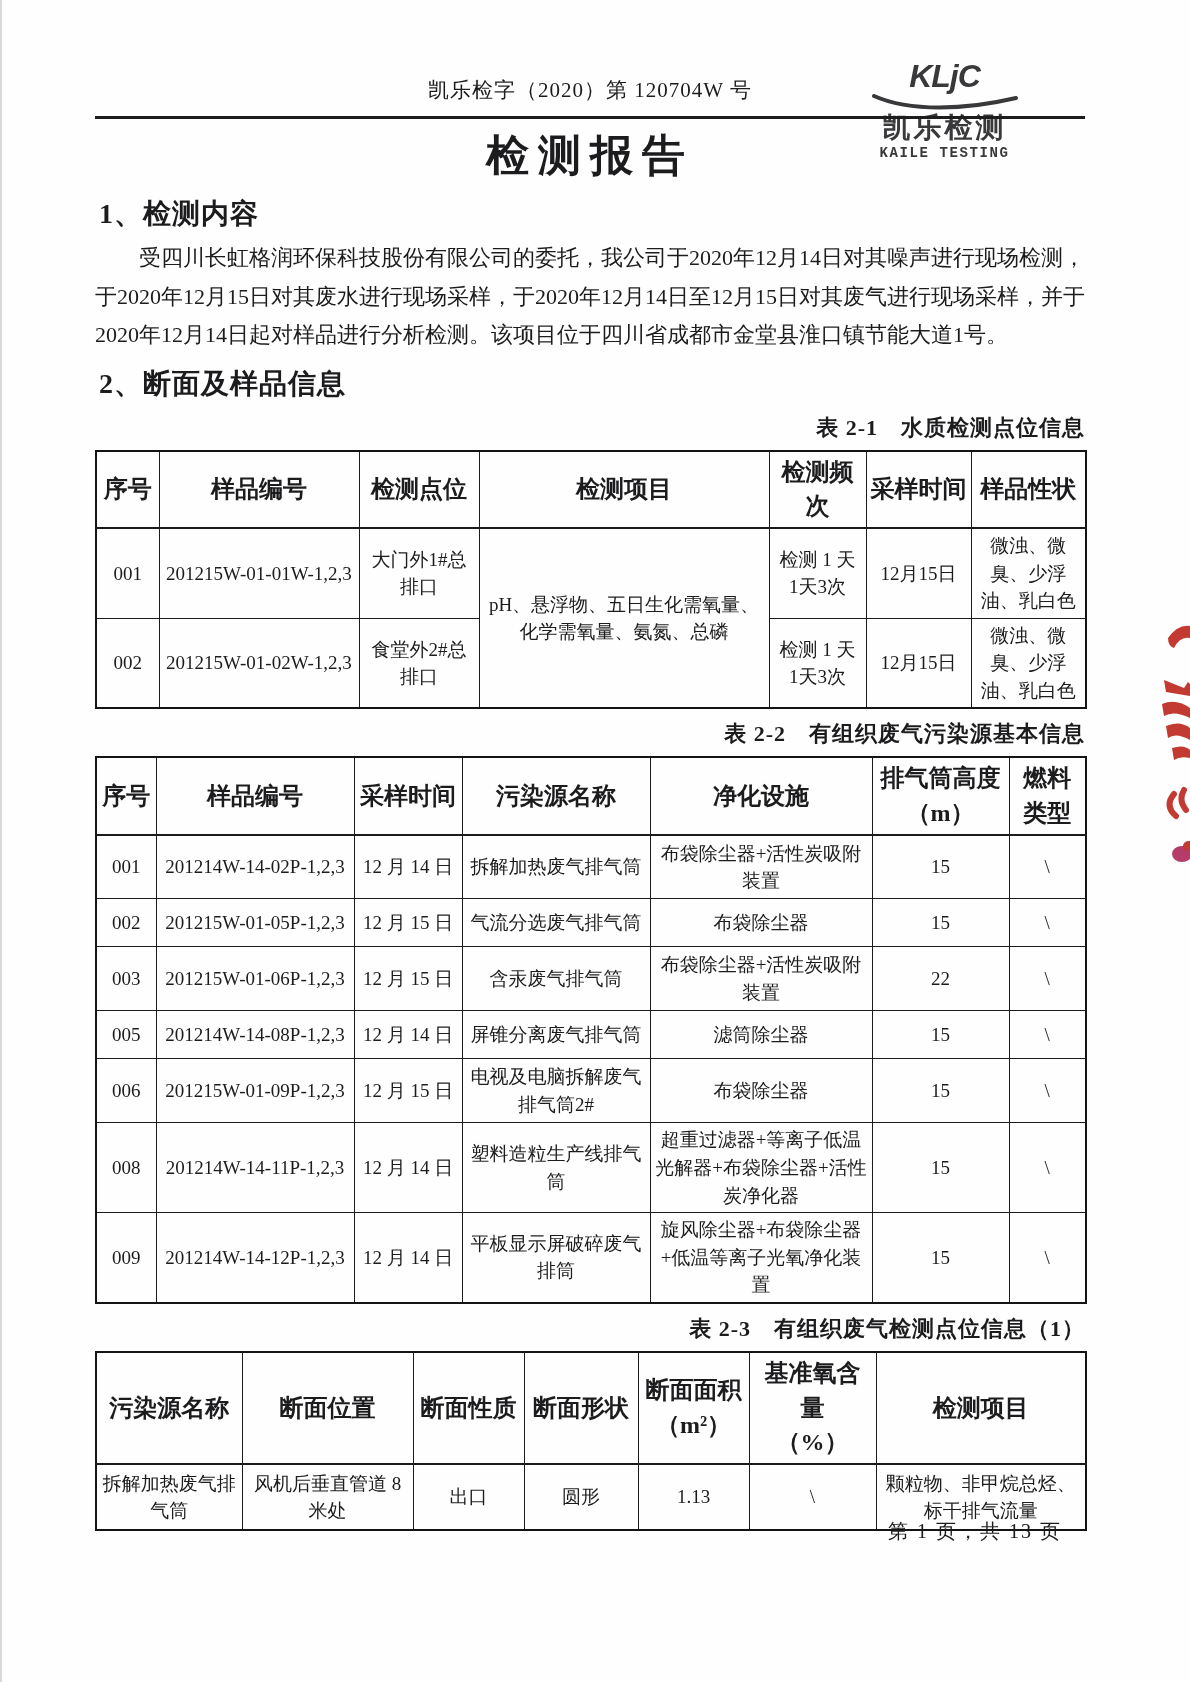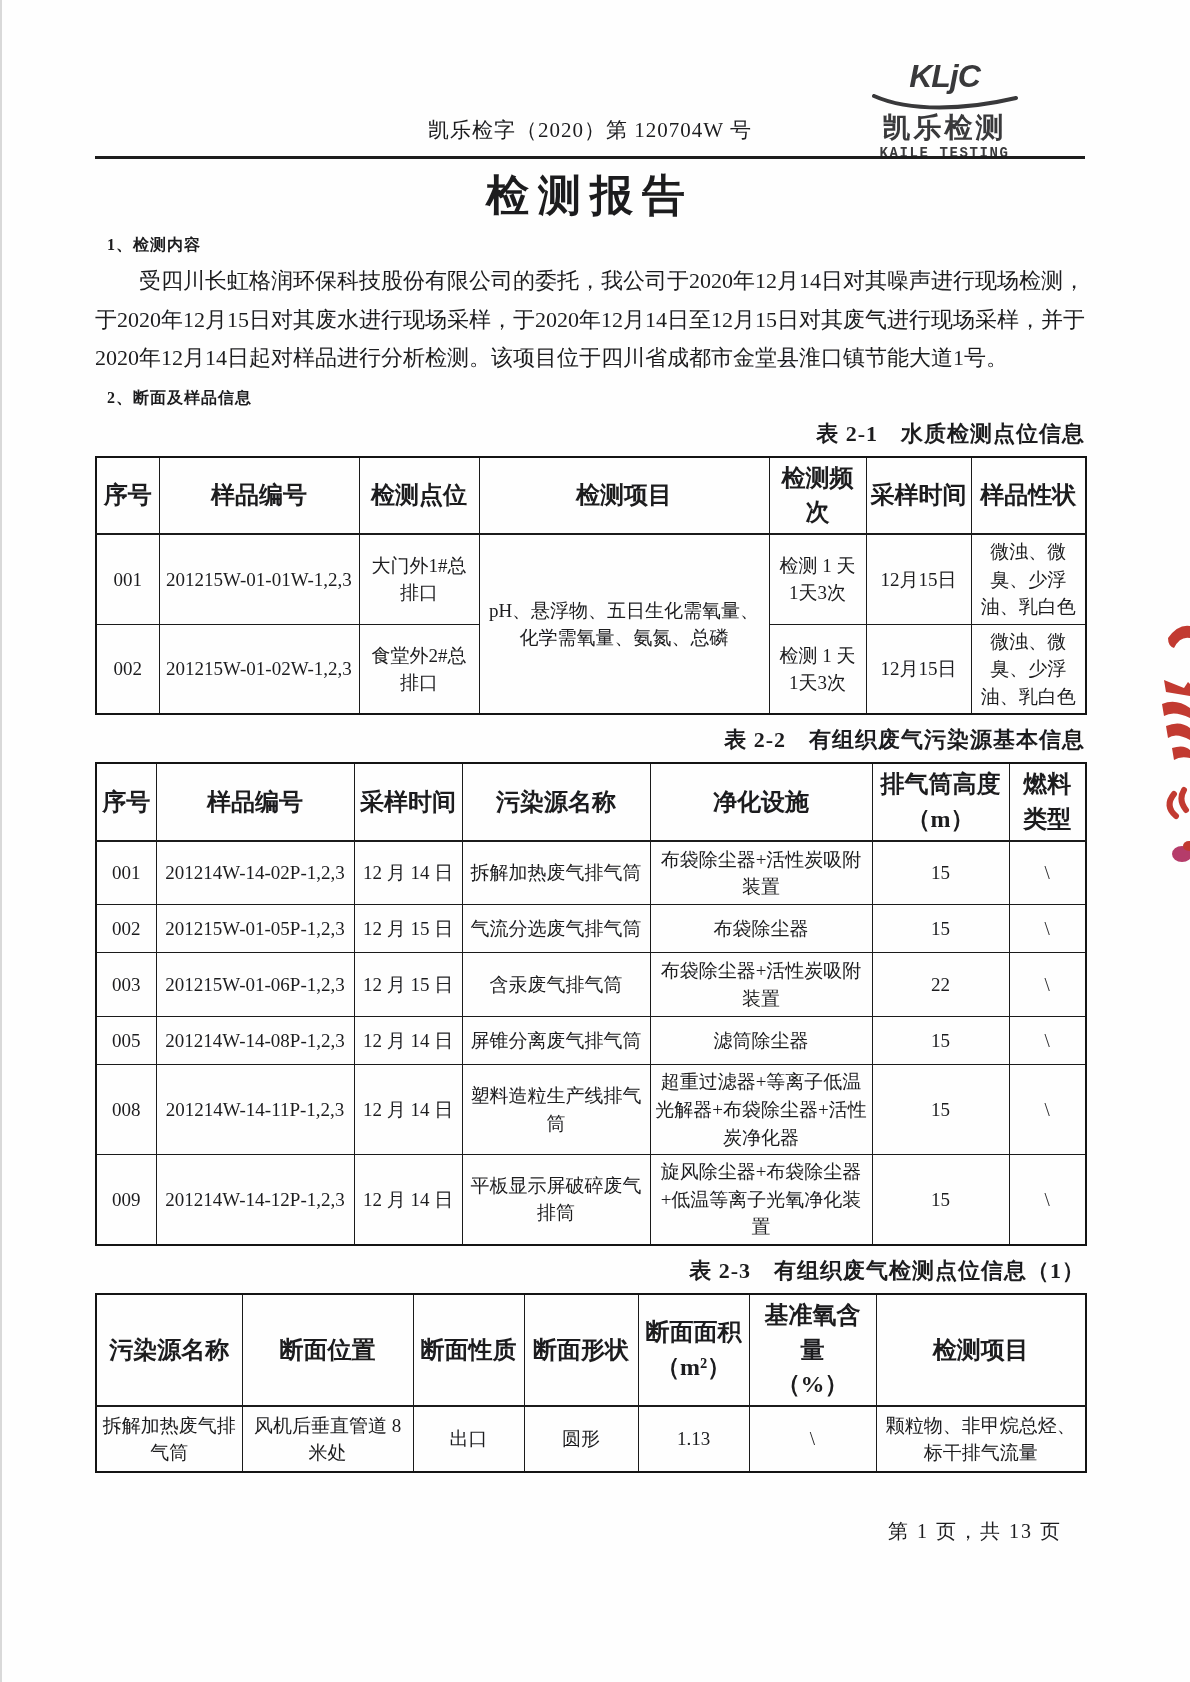--- a/index.html
+++ b/index.html
@@ -15,25 +15,25 @@
   .content{position:absolute;left:95px;top:0;width:990px;}
 
   
   .logo{position:absolute;top:52px;right:158px;width:175px;text-align:center;color:#39393b;
         font-family:"Liberation Sans","DejaVu Sans",sans-serif;}
   .logo-mark{font-size:32px;font-weight:900;font-style:italic;letter-spacing:-1px;line-height:48px;}
   .logo-swoosh{display:block;margin:-6px auto 0;}
   .logo-cn{font-size:28px;font-weight:900;letter-spacing:3px;line-height:32px;margin-top:2px;}
   .logo-en{font-size:14px;font-weight:700;letter-spacing:1.6px;line-height:18px;font-family:Liberation Mono, monospace;}
 
-  .docnum{padding-top:116px;text-align:center;font-size:21px;letter-spacing:1px;}
+  .docnum{padding-top:76px;text-align:center;font-size:21px;letter-spacing:1px;}
   .rule{margin-top:12px;height:3px;background:#1d1d1d;}
   .report-title{text-align:center;font-size:43px;font-weight:bold;letter-spacing:9px;margin:8px 0 2px;}
 
-  .sec-heading{font-size:16px;font-weight:bold;margin:10px 12px 6px;letter-spacing:1px;}
+  .sec-heading{font-size:28px;font-weight:bold;margin:10px 4px 6px;letter-spacing:1px;}
   .body-par{font-size:22px;line-height:38.5px;text-align:justify;text-indent:2em;margin:0;}
 
   .tbl-caption{text-align:right;font-size:22px;font-weight:bold;margin:10px 0 7px;letter-spacing:1px;}
 
   table.doc-table{border-collapse:collapse;width:990px;table-layout:fixed;border:2.5px solid #141414;}
   table.doc-table th, table.doc-table td{
     border:1.6px solid #1b1b1b;
     text-align:center;vertical-align:middle;
     font-size:19px;line-height:1.45;
     padding:3px 4px;
@@ -179,20 +179,29 @@
         <td>布袋除尘器+活性炭吸附装置</td>
         <td>22</td>
         <td>\</td>
       </tr>
       <tr style="height:48px">
         <td>005</td>
         <td>201214W-14-08P-1,2,3</td>
         <td>12 月 14 日</td>
         <td>屏锥分离废气排气筒</td>
         <td>滤筒除尘器</td>
+        <td>15</td>
+        <td>\</td>
+      </tr>
+      <tr style="height:64px">
+        <td>006</td>
+        <td>201215W-01-09P-1,2,3</td>
+        <td>12 月 15 日</td>
+        <td>电视及电脑拆解废气排气筒2#</td>
+        <td>布袋除尘器</td>
         <td>15</td>
         <td>\</td>
       </tr>
       <tr style="height:88px">
         <td>008</td>
         <td>201214W-14-11P-1,2,3</td>
         <td>12 月 14 日</td>
         <td>塑料造粒生产线排气筒</td>
         <td>超重过滤器+等离子低温光解器+布袋除尘器+活性炭净化器</td>
         <td>15</td>

